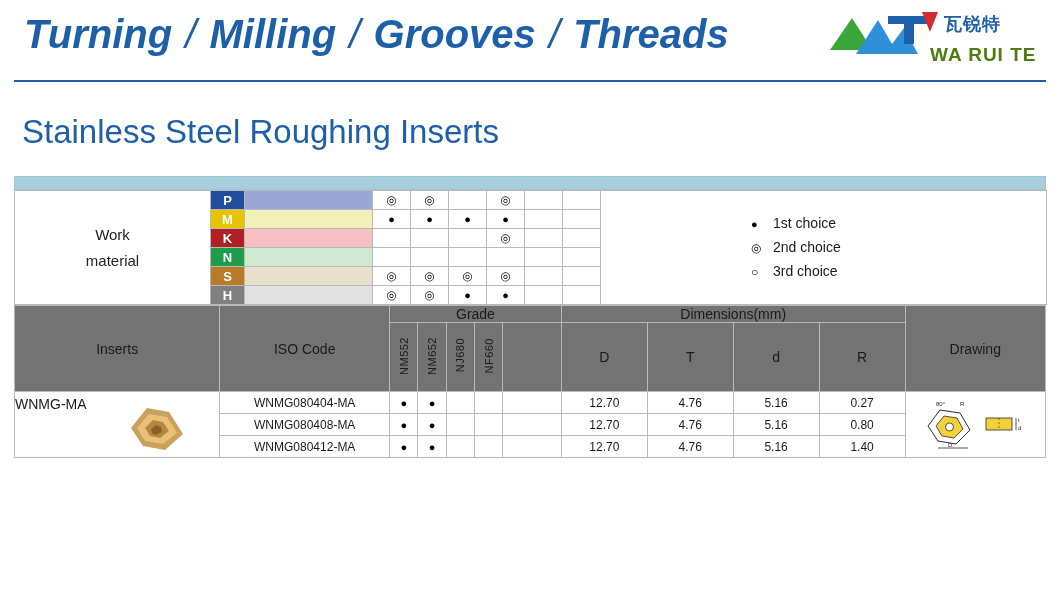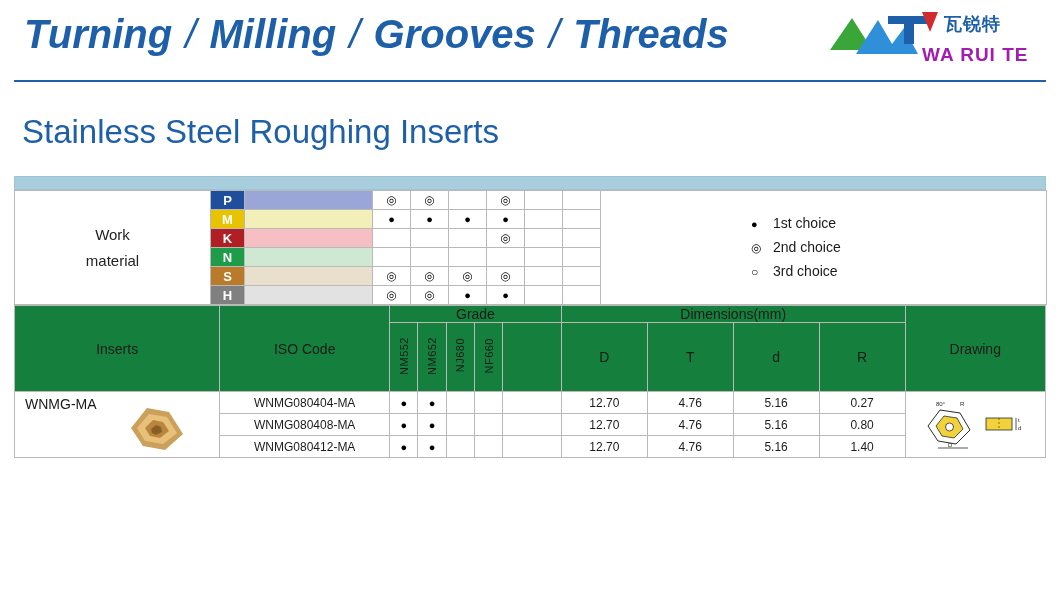--- a/index.html
+++ b/index.html
@@ -51,25 +51,25 @@
     left: 118px;
     top: 2px;
     font-size: 18px;
     font-weight: bold;
     color: #1d5fa8;
     letter-spacing: 1px;
     white-space: nowrap;
   }
   .logo-en {
     position: absolute;
-    left: 96px;
+    left: 104px;
     top: 34px;
     font-size: 19px;
     font-weight: bold;
-    color: #a21caf;
+    color: #4d7c0f;
     letter-spacing: 1px;
     white-space: nowrap;
   }
   .header-rule {
     position: absolute;
     top: 80px;
     left: 14px;
     width: 1032px;
     height: 2px;
     background: #1d5fa8;
@@ -156,38 +156,38 @@
   .legend-row {
     font-size: 14px;
     line-height: 23px;
     white-space: nowrap;
   }
   .legend-row .mk { display: inline-block; width: 22px; }
 
   
   .spec-table { width: 1032px; margin-top: 0; }
   .hdr {
-    background: #15803d;
+    background: #737373;
     color: #1a1a1a;
     font-size: 14px;
   }
   .vert {
     writing-mode: vertical-rl;
     transform: rotate(180deg);
     font-size: 11px;
     white-space: nowrap;
     letter-spacing: 0.5px;
   }
   .rowcell { height: 21px; font-size: 12px; }
   .iso { font-size: 12px; }
   .dim { font-size: 12px; }
   .insert-name {
     font-size: 14px;
     text-align: left;
-    padding-left: 10px;
+    padding-left: 0;
     vertical-align: top;
     padding-top: 4px;
     position: relative;
   }
   .drawing-cell { position: relative; background: #ffffff; }
 
   .insert-art {
     position: absolute;
     left: 110px;
     top: 8px;

